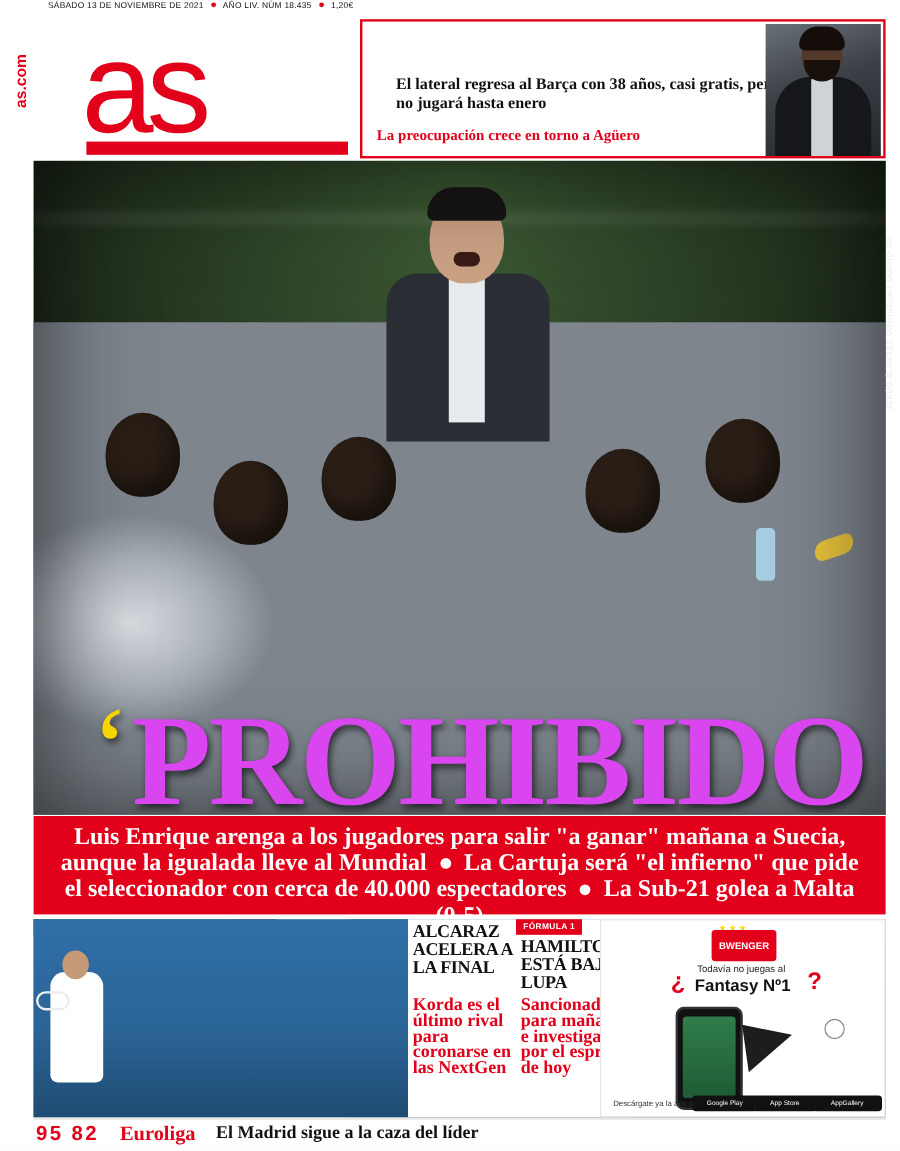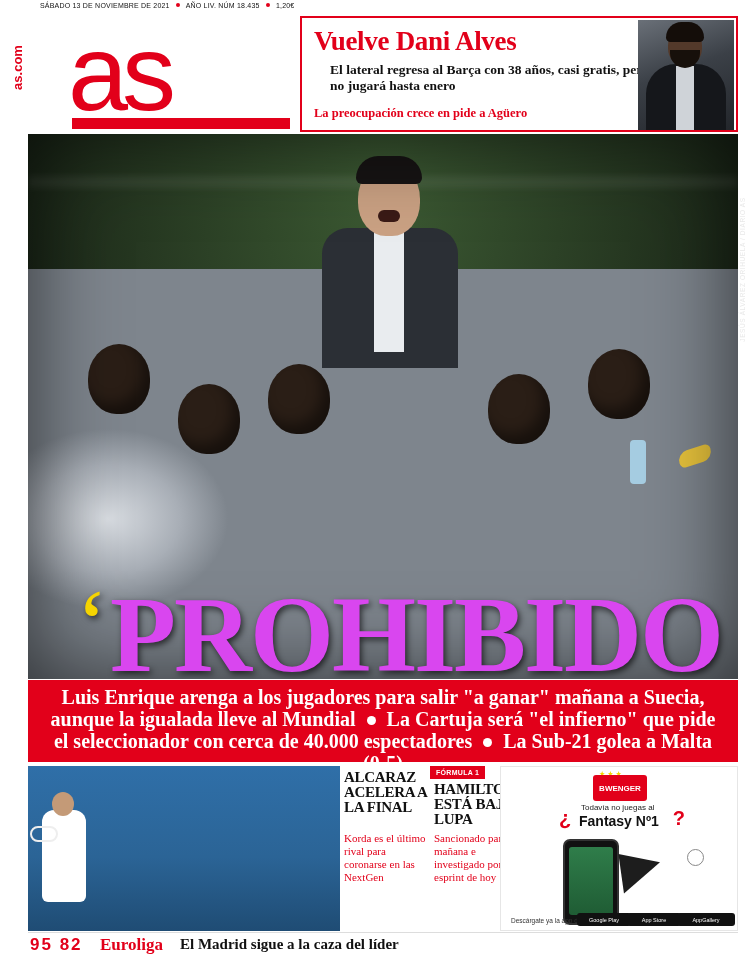--- a/index.html
+++ b/index.html
@@ -74,21 +74,21 @@
   .subhead .row1{padding-top:6px;}
   .bullet{display:inline-block;width:9px;height:9px;border-radius:50%;background:#fff;margin:0 6px;vertical-align:1px;}
 
   
   .lower{position:absolute;left:28px;top:766px;width:710px;height:165px;}
   .col{position:absolute;top:0;height:165px;background:#fff;}
   .col .tag{position:absolute;top:0;left:0;height:13px;background:#e2001a;color:#fff;font-family:"Liberation Sans",sans-serif;
      font-weight:bold;font-size:7px;letter-spacing:.3px;display:flex;align-items:center;justify-content:center;padding:0 6px;}
   .col h3{margin:0;position:absolute;top:16px;left:4px;width:84px;font-family:"Liberation Serif",serif;font-weight:bold;
      font-size:15px;line-height:15px;color:#111;text-transform:uppercase;letter-spacing:-.3px;}
-  .col .body{position:absolute;left:4px;width:86px;font-family:"Liberation Serif",serif;font-size:11px;line-height:13px;color:#e2001a;font-weight:normal;}
+  .col .body{position:absolute;left:4px;width:86px;font-family:"Liberation Serif",serif;font-size:15px;line-height:13px;color:#e2001a;font-weight:bold;}
 
   .c1{left:0;width:96px;}
   .p1{left:96px;}
   .c2{left:168px;width:96px;}
   .p2{left:240px;}
   .c3{left:312px;width:90px;}
   .c4{left:402px;width:96px;}
 
   .pic .court{position:absolute;inset:0;background:linear-gradient(180deg,#3f8f56 0%,#2f6f42 60%,#235031 100%);}
   .pic .hard{position:absolute;inset:0;background:linear-gradient(180deg,#2f6fa8 0%,#2b6496 55%,#1f4c74 100%);}
@@ -141,23 +141,22 @@
   <div class="spine">
     <div class="vtext">as.com</div>
   </div>
 
   <div class="masthead">
     <div class="as-logo">as</div>
     <div class="as-underline"></div>
   </div>
 
   <div class="teaser">
-    <div class="t-title">Vuelve Dani Alves</div>
     <div class="t-sub">El lateral regresa al Barça con 38 años, casi gratis, pero no jugará hasta enero</div>
-    <div class="t-foot">La preocupación crece en pide a Agüero</div>
+    <div class="t-foot">La preocupación crece en torno a Agüero</div>
     <div class="t-photo">
       <div class="body"></div>
         <div class="shirt"></div>
       <div class="head"></div>
         <div class="hair"></div>
         <div class="beard"></div>
     </div>
   </div>
 
   <div class="photo">

